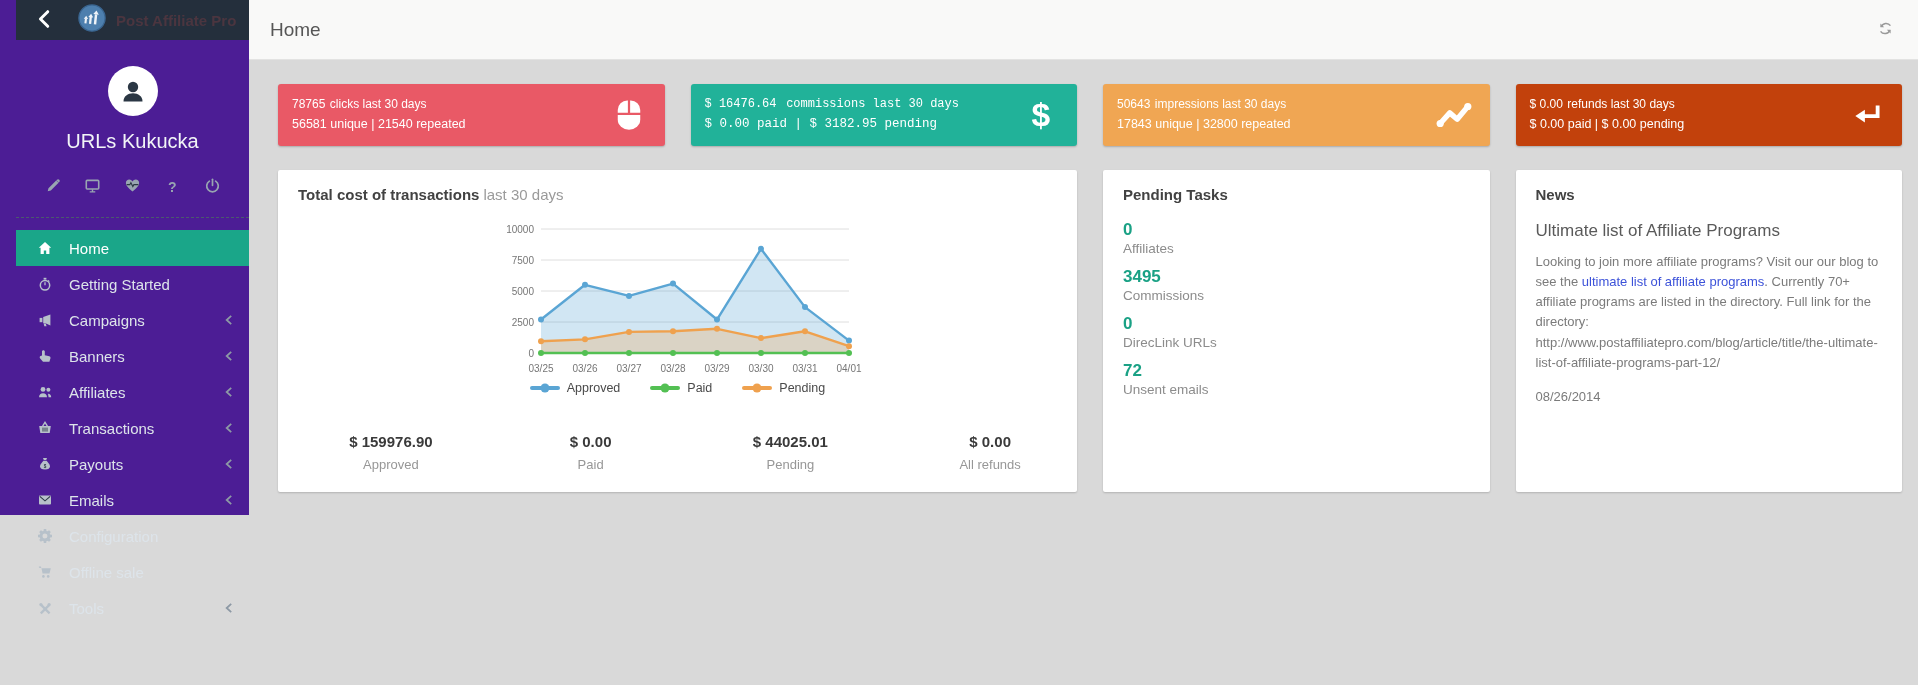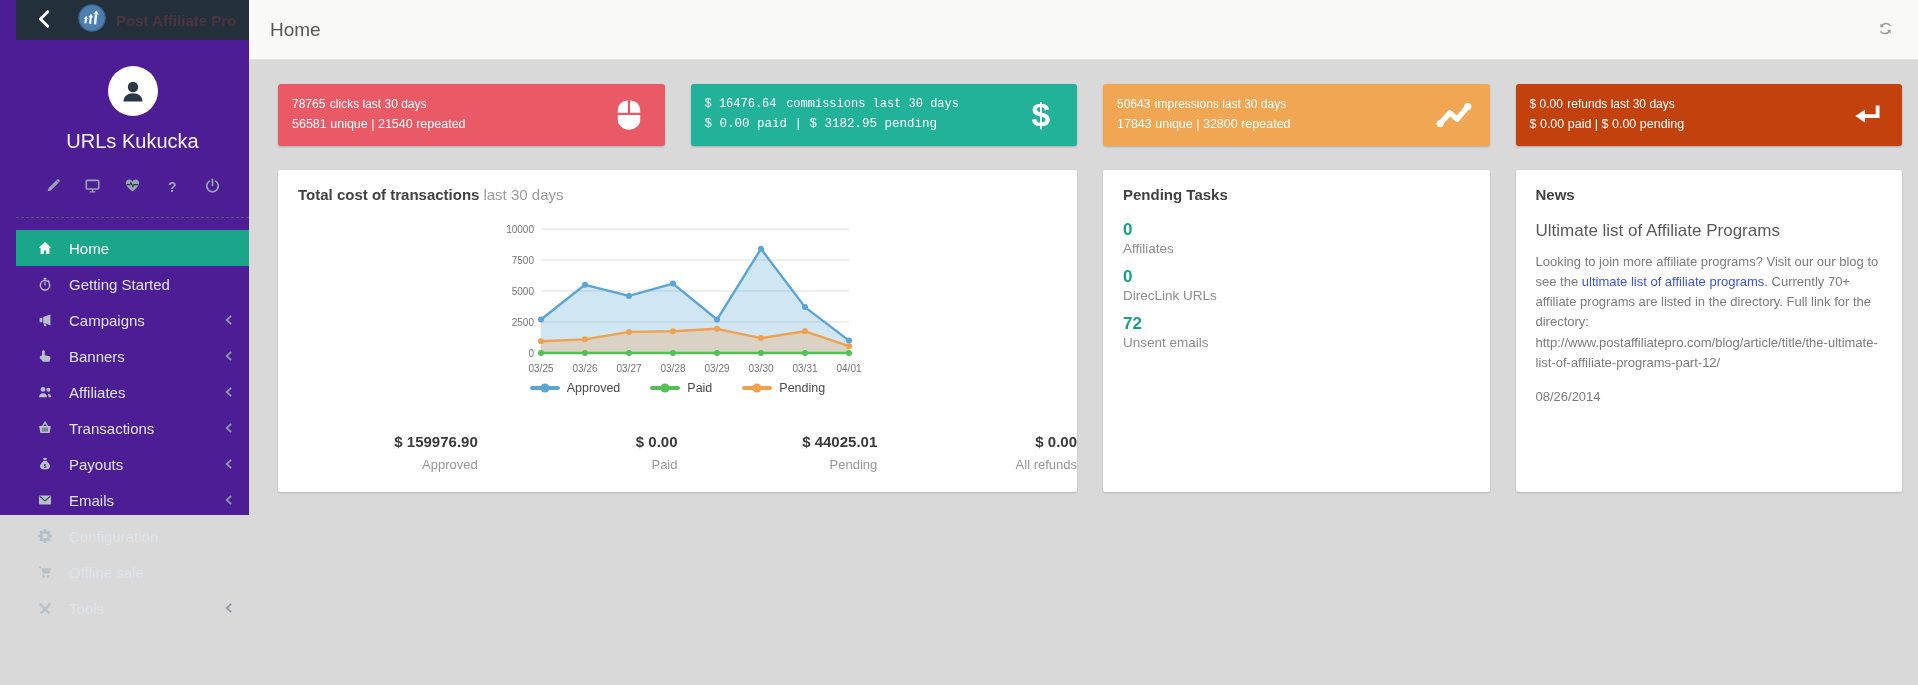--- a/index.html
+++ b/index.html
@@ -52,21 +52,21 @@
   .pt-sub { font-size:15px; font-weight:normal; color:#9a9a9a; margin-left:4px; }
 
   #chart-mount { margin-top:16px; display:flex; justify-content:center; }
   .legend { display:flex; justify-content:center; gap:30px; margin-top:0; }
   .lg-item { display:flex; align-items:center; gap:7px; }
   .lg-mark { position:relative; width:30px; height:4px; border-radius:2px; display:inline-block; }
   .lg-dot { position:absolute; left:50%; top:50%; width:9px; height:9px; border-radius:50%; transform:translate(-50%,-50%); display:block; }
   .lg-txt { font-size:12.5px; color:#4a4a4a; }
 
   .summary { position:absolute; left:0; right:0; bottom:20px; display:flex; }
-  .sum-col { flex:1; text-align:right;padding-left:26px; }
+  .sum-col { flex:1; text-align:center;padding-left:26px; }
   .sum-val { font-size:15px; font-weight:bold; color:#3a3a3a; }
   .sum-lab { font-size:13px; color:#979797; margin-top:7px; }
 
   .tasks-title { margin-bottom:16px; }
   .task-val { font-size:17px; font-weight:bold; color:#1aa185; line-height:1.3; }
   .task-lab { font-size:13.5px; color:#8c8c8c; margin-bottom:10px; }
 
   .news-article-title { margin-top:18px; font-size:17px; font-weight:400; color:#5a5a5a; }
   .news-body { margin-top:11px; font-size:13px; color:#7b7b7b; line-height:1.55; }
   .news-link { color:#3c52d9; text-decoration:none; cursor:pointer; }
@@ -447,20 +447,24 @@
           </div>
         </section>
 
         <section class="panel">
           <div class="panel-title tasks-title">Pending Tasks</div>
           <div>
             <div class="task-val">0</div>
             <div class="task-lab">Affiliates</div>
           </div>
           <div>
+            <div class="task-val">3495</div>
+            <div class="task-lab">Commissions</div>
+          </div>
+          <div>
             <div class="task-val">0</div>
             <div class="task-lab">DirecLink URLs</div>
           </div>
           <div>
             <div class="task-val">72</div>
             <div class="task-lab">Unsent emails</div>
           </div>
         </section>
 
         <section class="panel">

